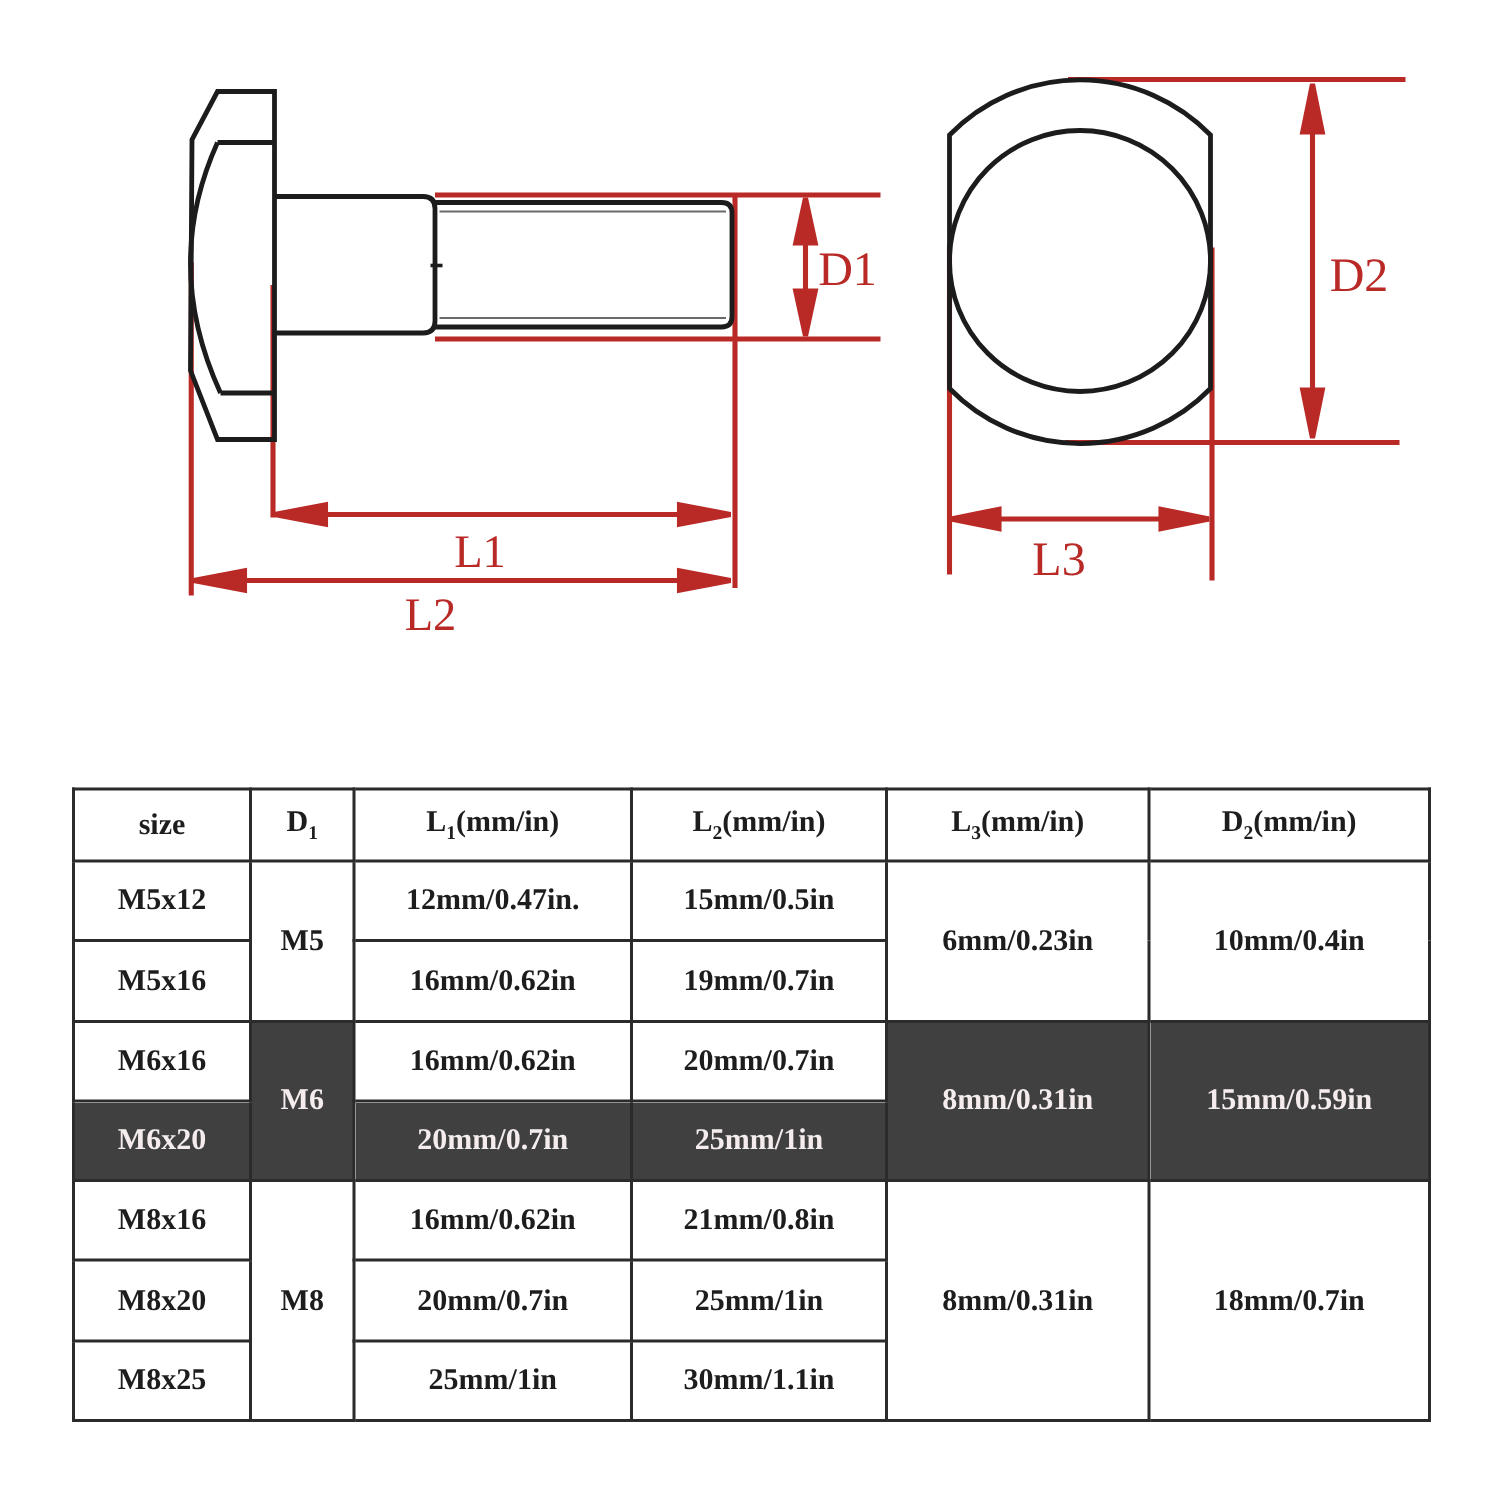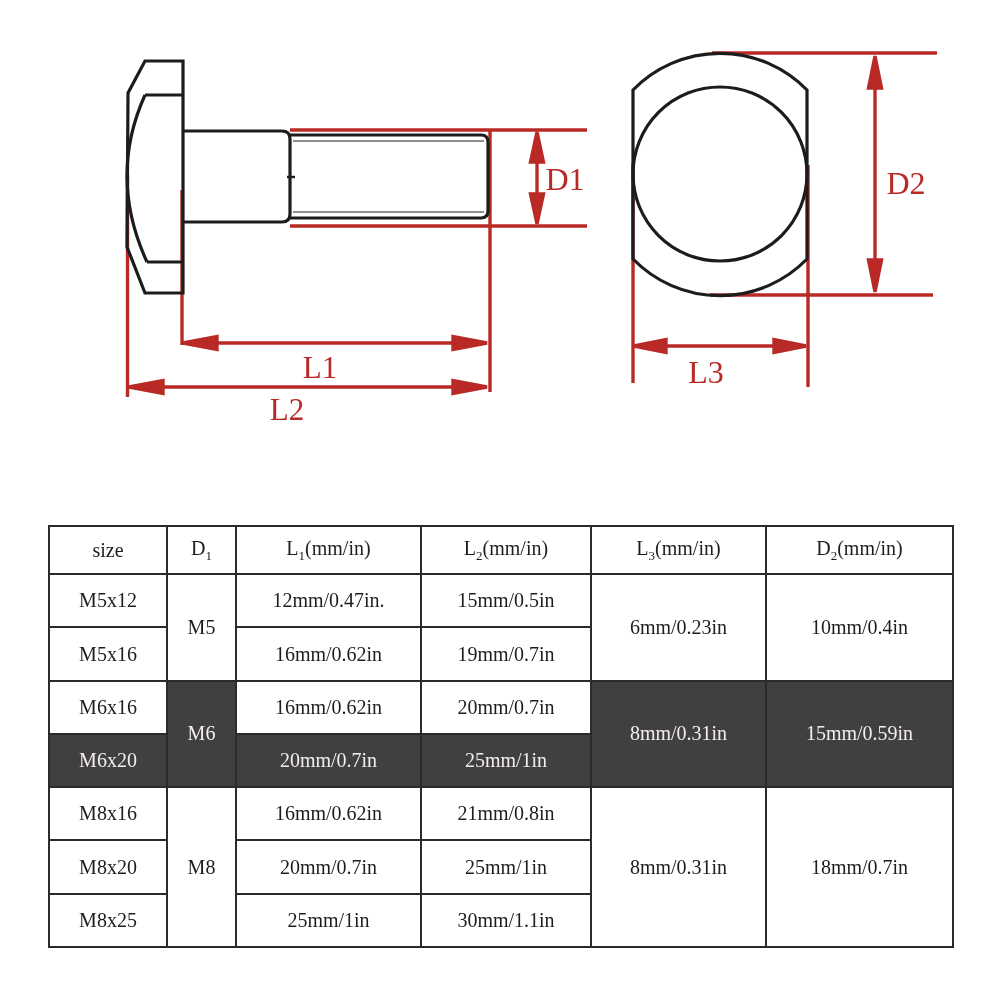--- a/index.html
+++ b/index.html
@@ -4,21 +4,21 @@
 <style>
   html,body{margin:0;padding:0;background:#ffffff;}
   .stage{position:relative;width:1000px;height:1000px;background:#ffffff;overflow:hidden;
          font-family:"Liberation Serif",serif;}
   .diagram{position:absolute;left:0;top:0;}
   .dim-label{font-family:"Liberation Serif",serif;fill:#b92a27;}
   table.spec{position:absolute;left:48px;top:525px;width:904px;height:423px;
              border-collapse:collapse;table-layout:fixed;background:#ffffff;
              font-family:"Liberation Serif",serif;font-size:20px;color:#1d1d1d;}
   table.spec th,table.spec td{border:2px solid #2b2b2b;text-align:center;vertical-align:middle;
-             font-weight:normal;padding:0;overflow:hidden;}
+             font-weight:bold;padding:0;overflow:hidden;}
   table.spec tr.head{height:48px;}
   table.spec tr.data{height:53px;}
   .sub{font-size:13px;vertical-align:-5px;}
   td.hl,th.hl{background:#404040;color:#f5eded;}
 </style>
 </head>
 <body>
 
 <div class="stage">
 

